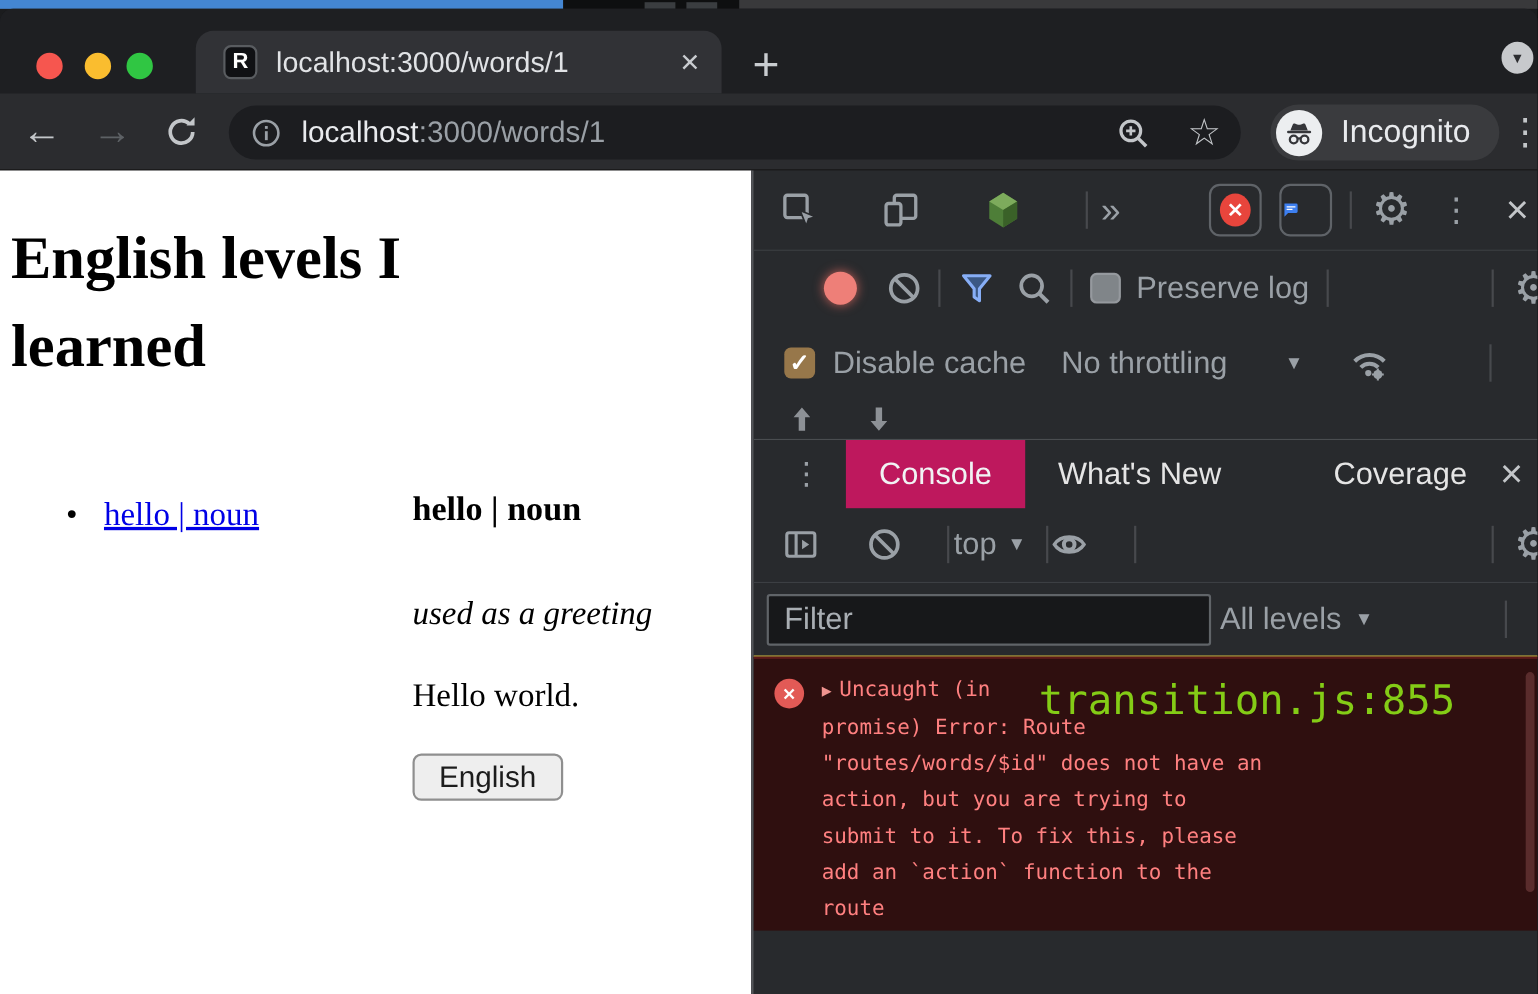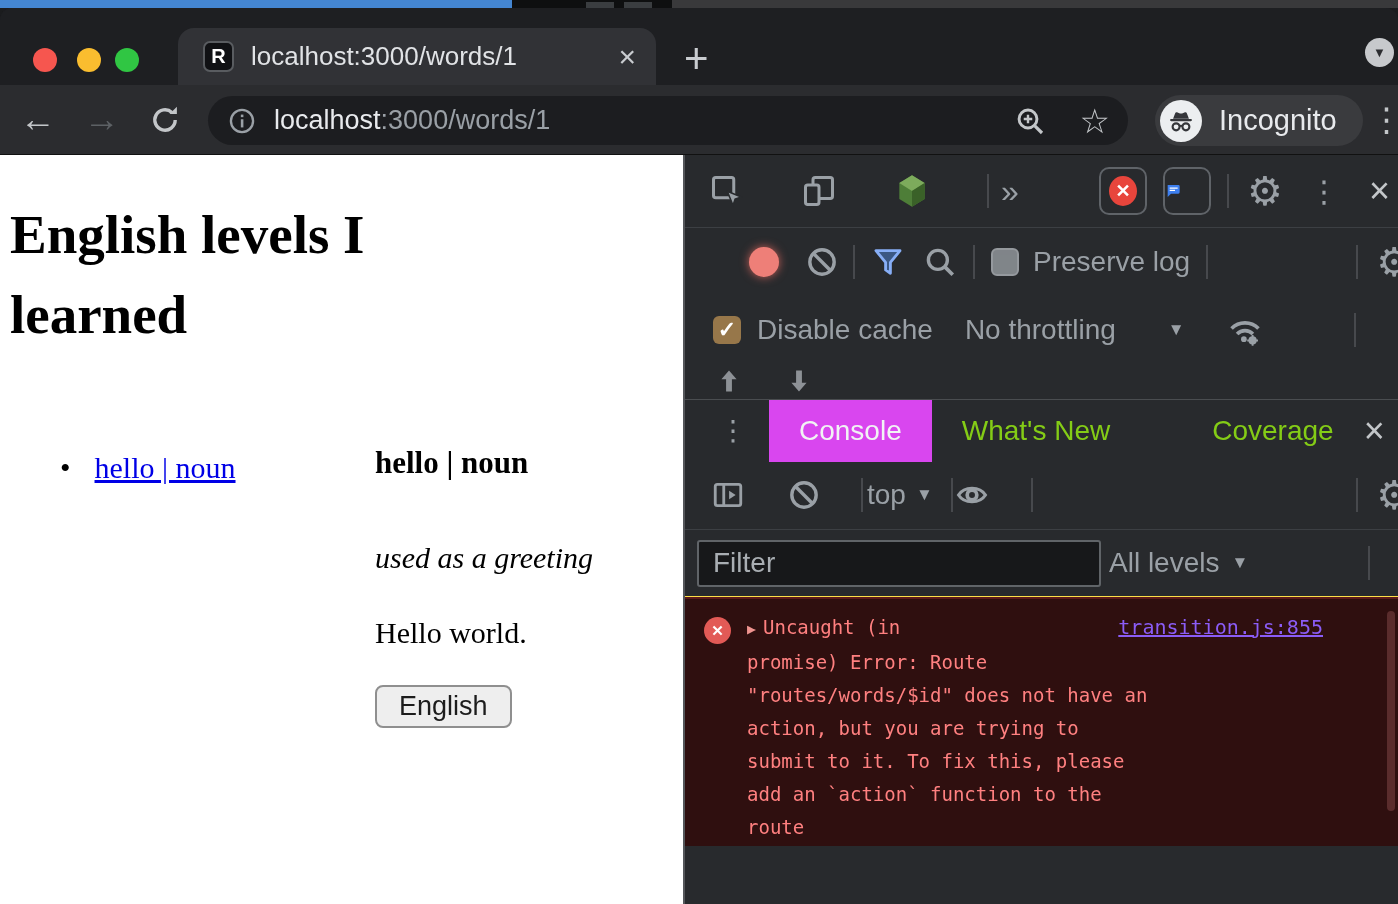--- a/index.html
+++ b/index.html
@@ -96,22 +96,22 @@
   .cb-on { background:#97774a; color:#fff; font-size:22px; font-weight:bold;
            display:flex; align-items:center; justify-content:center; }
   .dt-label { font-size:28px; color:#9aa0a6; white-space:nowrap; }
   .caret { font-size:17px; color:#9aa0a6; }
 
   #net2 { height:67px; padding-left:28px; }
   #net3 { height:36px; padding-left:30px; overflow:hidden; }
 
   #drawer-tabs { height:62px; border-top:1px solid #4a4d50; }
   .drawer-kebab { margin:0 22px 0 34px; font-size:28px; color:#9aa0a6; }
-  .drawer-tab { height:62px; display:flex; align-items:center; padding:0 30px; font-size:28px; color:#84cc16; white-space:nowrap; }
-  .drawer-tab.active { background:#d946ef; color:#f1f3f4; }
+  .drawer-tab { height:62px; display:flex; align-items:center; padding:0 30px; font-size:28px; color:#e5e5e5; white-space:nowrap; }
+  .drawer-tab.active { background:#be185d; color:#f1f3f4; }
   .drawer-close { margin-left:auto; margin-right:16px; }
 
   #console-toolbar { height:69px; border-bottom:1px solid #3c3f43; padding-left:24px; }
   #console-toolbar .ic { margin-right:20px; }
   .ctx-label { font-size:28px; color:#9aa0a6; margin:0 10px 0 4px; }
 
   #filter-row { height:67px; border-bottom:1px solid #fde047; padding-left:12px; }
   .filter-input { width:404px; height:47px; background:#17181a; border:2px solid #606468; border-radius:3px;
                   color:#d3d6da; font-size:28px; padding:0 14px; outline:none; font-family:"Liberation Sans",sans-serif; }
   .filter-input::placeholder { color:#a9aeb3; }
@@ -124,21 +124,21 @@
   .issue-count { margin-left:10px; }
 
   #console-error { position:relative; height:249px; background:#2f0f0f; border-top:2px solid #5c1a1a; }
   .err-icon { position:absolute; left:19px; top:18px; width:27px; height:27px; border-radius:50%; background:#e25a56;
               color:#fff; font-size:15px; font-weight:bold; display:flex; align-items:center; justify-content:center; }
   .err-text { margin:12px 0 0 62px; width:407px; font-family:"DejaVu Sans Mono", monospace;
               font-size:19px; line-height:33px; color:#ff8080; }
   .err-text .fspacer { float:right; width:170px; height:30px; }
   .err-tri { display:inline-block; font-size:15px; margin-right:7px; color:#f09490; }
   .err-link { position:absolute; top:16px; right:75px; font-family:"DejaVu Sans Mono", monospace;
-              font-size:20px; color:#8b5cf6; text-decoration:underline; cursor:pointer; }
+              font-size:37px; color:#84cc16; cursor:pointer; }
   .err-scroll { position:absolute; right:3px; top:12px; width:8px; height:200px; border-radius:4px; background:#5a2c2c; }
 
   svg.ic { display:block; }
 </style>
 </head>
 <body>
 
 <div class="screen">
 
   <div class="top-strip">

